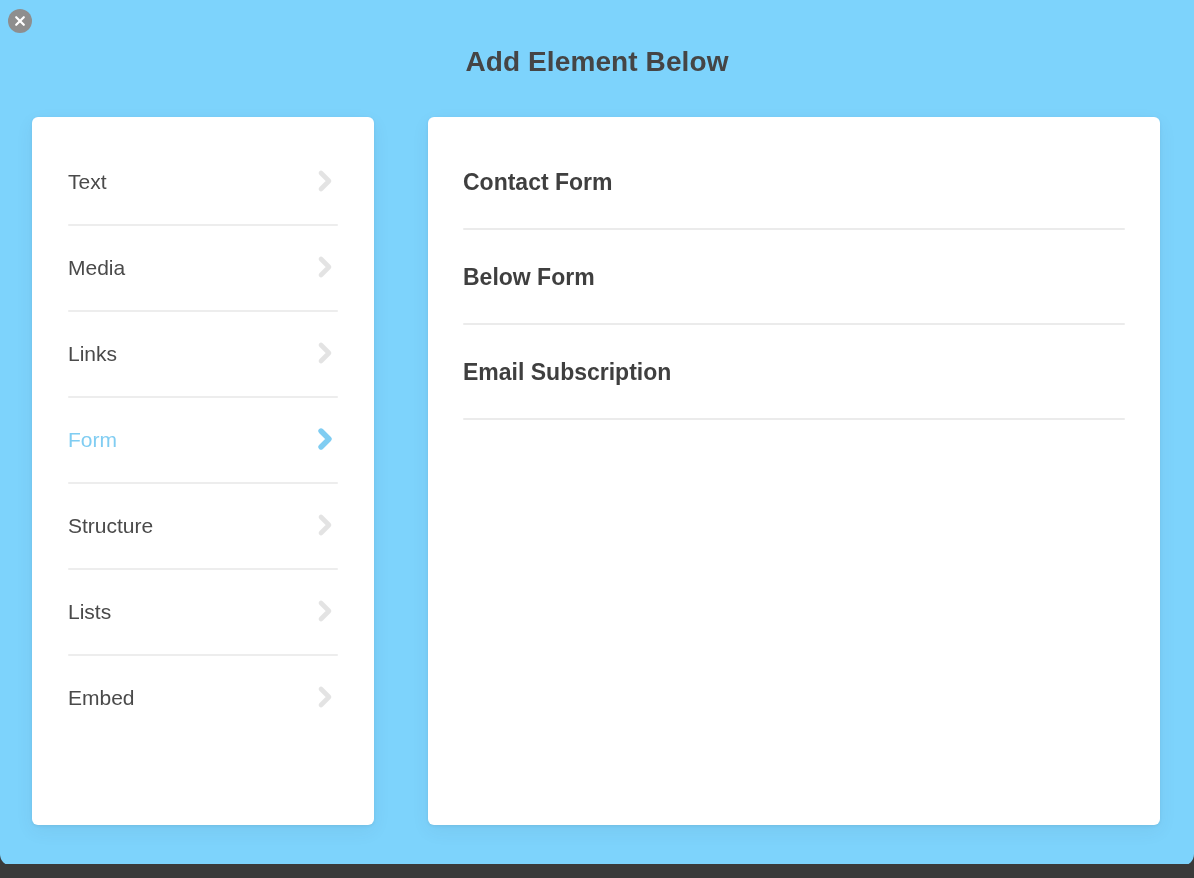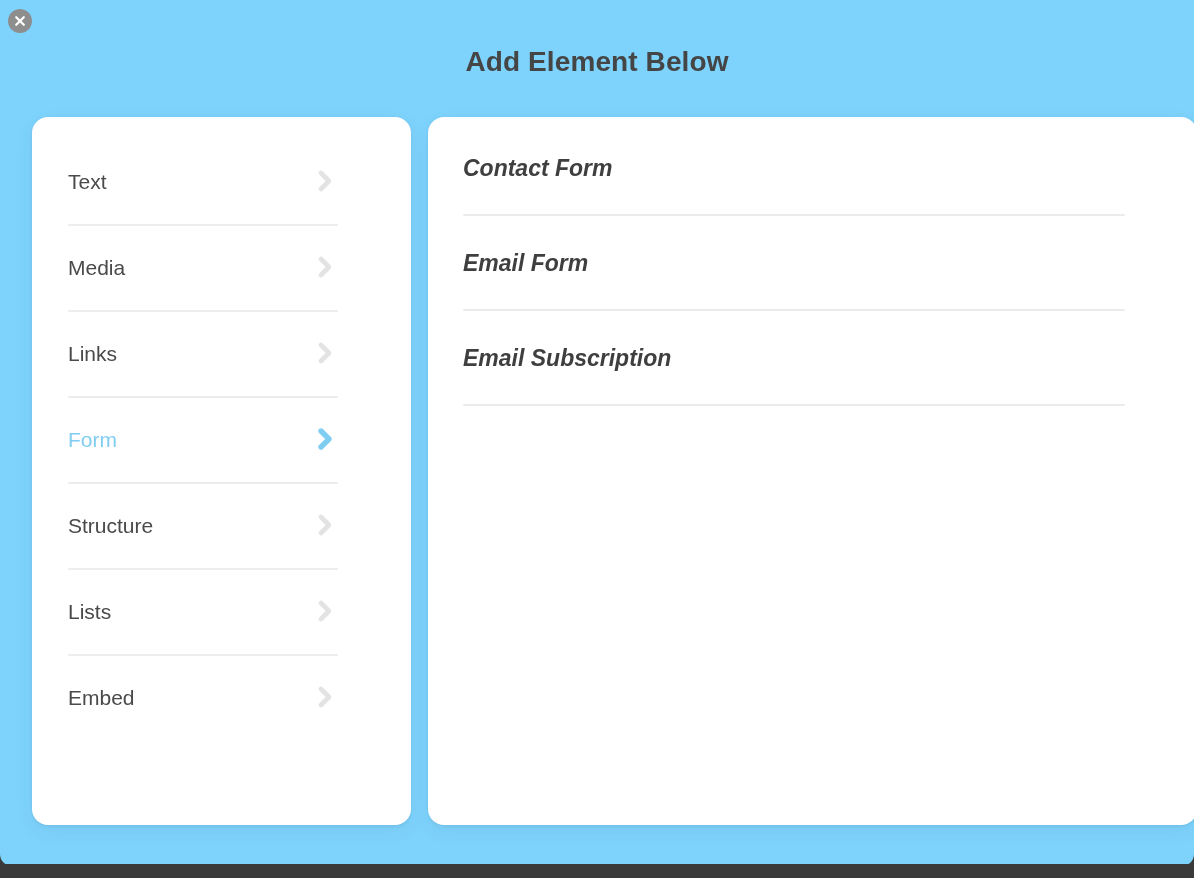--- a/index.html
+++ b/index.html
@@ -73,24 +73,23 @@
     text-align: center;
     font-size: 28px;
     font-weight: bold;
     letter-spacing: 0.1px;
     color: #454545;
   }
 
   .panel {
     position: absolute;
     background: #ffffff;
-    border-radius: 16px;
+    border-radius: 6px;
     box-shadow: 0 1px 3px rgba(60, 70, 90, 0.10),
                 0 6px 18px rgba(60, 70, 90, 0.07);
-    padding-left: 37px;
   }
 
   .category-panel {
     left: 32px;
     top: 117px;
     width: 342px;
     height: 708px;
   }
 
   .options-panel {
@@ -150,23 +149,22 @@
   }
   .category-row.is-active .chevron path {
     stroke: #80cdf2;
     stroke-width: 5.4;
   }
 
   
   .options-list {
     position: absolute;
     left: 35px;
-    top: 4px;
+    top: 18px;
     width: 662px;
-    font-style: italic;
   }
   .option-row {
     position: relative;
     height: 95px;
     display: flex;
     align-items: center;
     cursor: pointer;
   }
   .option-row::after {
     content: "";
@@ -257,21 +255,21 @@
     </div>
 
     <div class="panel options-panel">
       <div class="options-list">
 
         <div class="option-row">
           <span class="option-label">Contact Form</span>
         </div>
 
         <div class="option-row">
-          <span class="option-label">Email Form</span>
+          <span class="option-label">Below Form</span>
         </div>
 
         <div class="option-row">
           <span class="option-label">Email Subscription</span>
         </div>
 
       </div>
     </div>
 
   </div>

